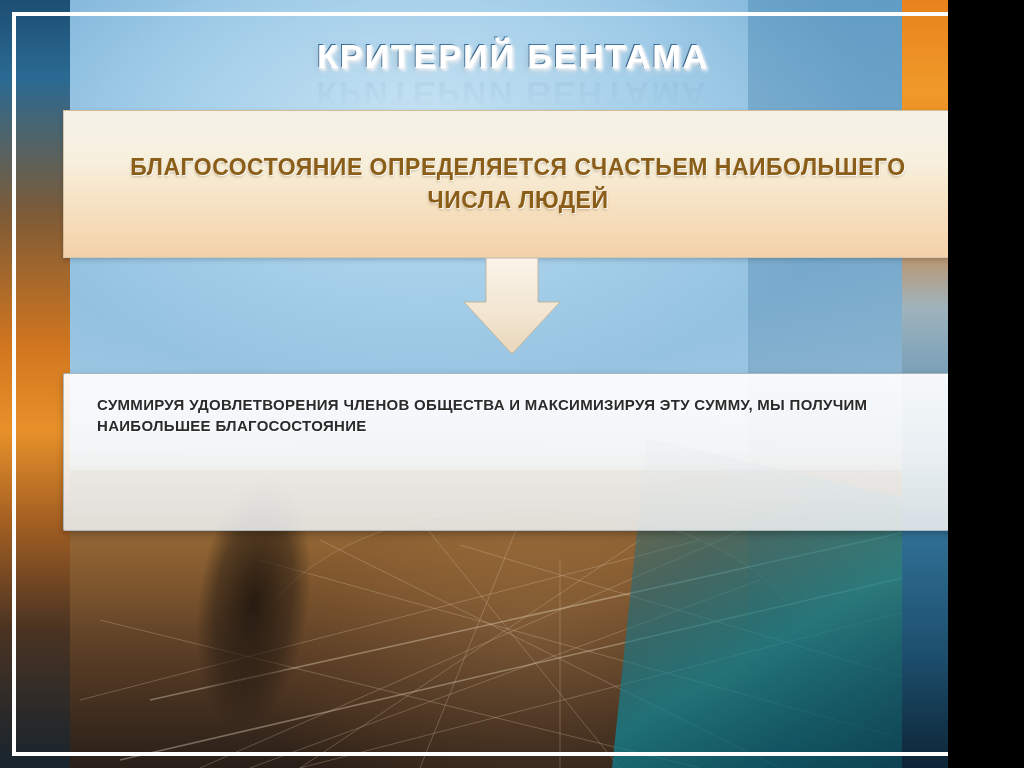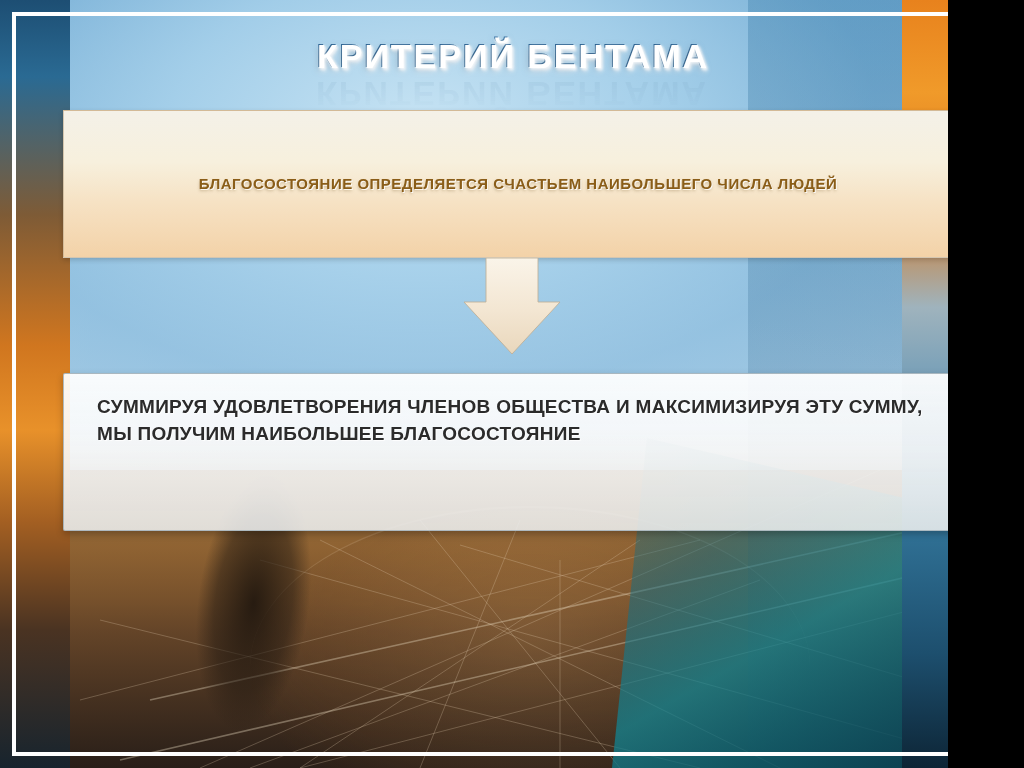--- a/index.html
+++ b/index.html
@@ -135,21 +135,21 @@
     background: linear-gradient(180deg, #f4f1e8 0%, #f7f0dd 35%, #f6e2c4 62%, #f3d2a8 100%);
     border: 1px solid rgba(190,170,140,0.6);
     box-shadow: 0 2px 5px rgba(0,0,0,0.18);
     box-sizing: border-box;
     display: flex;
     align-items: center;
     justify-content: center;
   }
   .box1-text {
     text-align: center;
-    font-size: 15px;
+    font-size: 23px;
     font-weight: bold;
     line-height: 1.45;
     letter-spacing: 0.5px;
     color: #8a5d18;
     text-shadow: 1px 1px 0 rgba(255,255,255,0.85), 0 2px 3px rgba(120,90,40,0.35);
     padding: 0 40px;
   }
 
   
   .arrow {
@@ -164,21 +164,21 @@
     left: 63px; top: 373px;
     width: 910px; height: 158px;
     background: linear-gradient(180deg, rgba(255,255,255,0.93) 0%, rgba(250,250,250,0.9) 50%, rgba(236,238,238,0.88) 100%);
     border: 1px solid rgba(150,165,175,0.75);
     border-radius: 2px 2px 22px 2px;
     box-shadow: 0 3px 7px rgba(0,0,0,0.25);
     box-sizing: border-box;
     padding: 20px 28px 0 33px;
   }
   .box2-text {
-    font-size: 19px;
+    font-size: 15px;
     font-weight: bold;
     line-height: 1.42;
     letter-spacing: 0.3px;
     color: #2b2b2b;
     text-shadow: 1px 1px 1px rgba(255,255,255,0.9);
   }
 </style>
 </head>
 <body>
 

